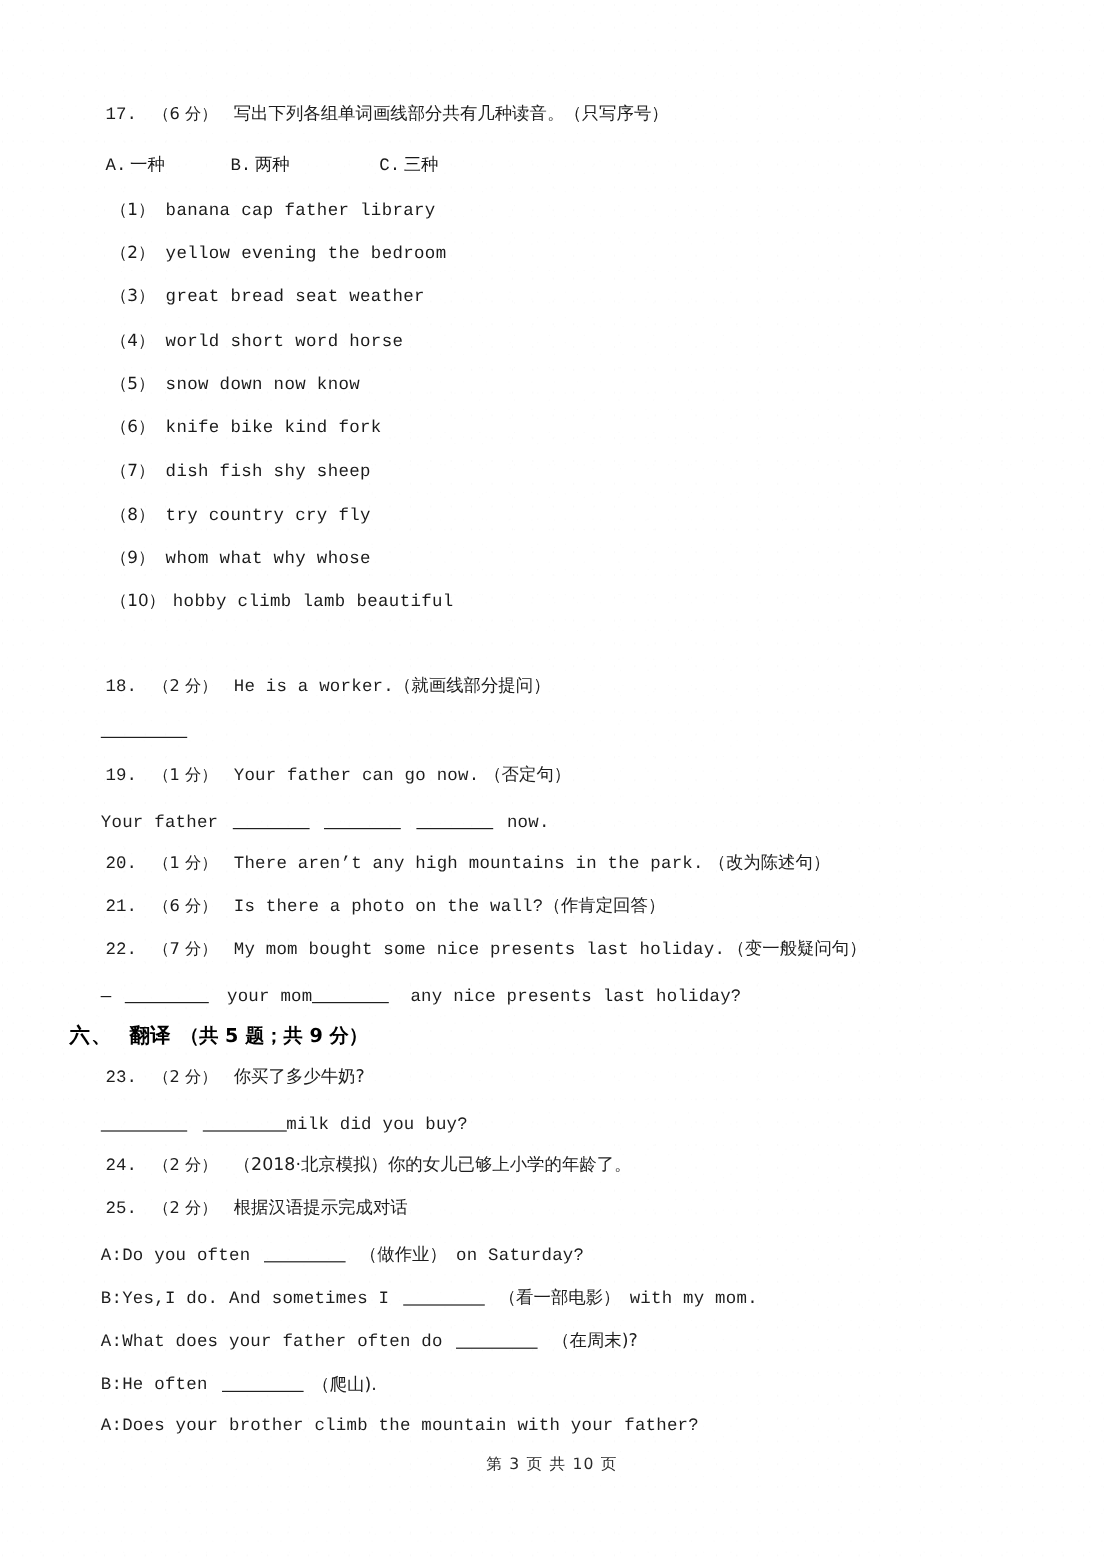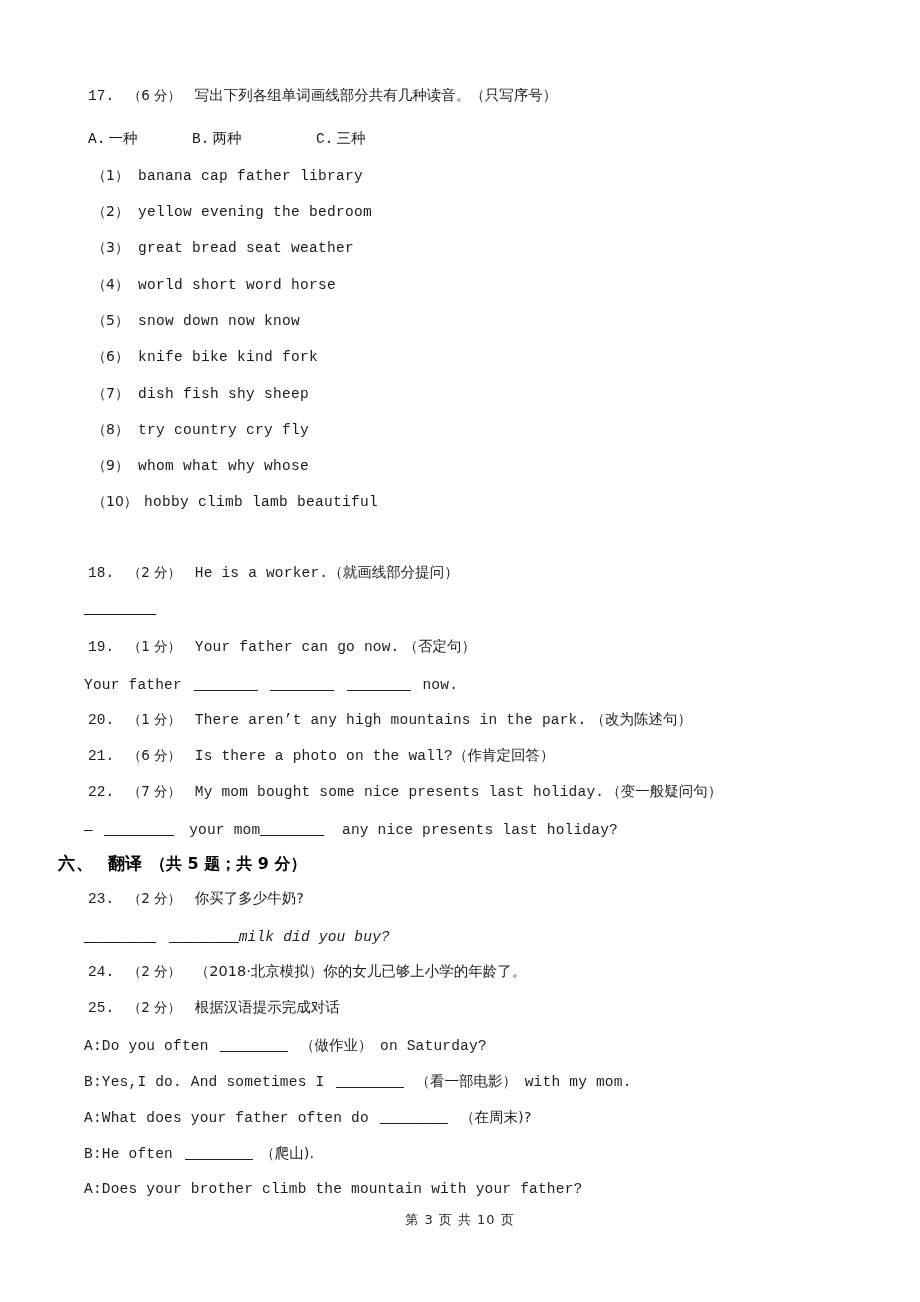--- a/index.html
+++ b/index.html
@@ -233,21 +233,21 @@
   <div class="section-heading" style="left:58px; top:855px;">
     <span class="sec-num">六、</span><span class="sec-title">翻译</span><span class="sec-meta">（共 5 题；共 9 分）</span>
   </div>
 
   <div class="q-line" style="left:88px; top:891px;">
     <span class="q-num">23.</span>
     <span class="q-score" style="margin-left:10px;">（2 分）</span>
     <span class="q-body-cn" style="margin-left:10px;">你买了多少牛奶?</span>
   </div>
 
-  <div class="q-line" style="left:84px; top:928px;font-style:italic;">
+  <div class="q-line" style="left:84px; top:928px;">
     <span class="blank" style="width:72px;"></span>
     <span class="blank" style="width:70px; margin-left:9px;"></span><span class="q-body-en">milk did you buy?</span>
   </div>
 
   <div class="q-line" style="left:88px; top:964px;">
     <span class="q-num">24.</span>
     <span class="q-score" style="margin-left:10px;">（2 分）</span>
     <span class="q-body-cn" style="margin-left:10px;">（2018·北京模拟）</span><span class="q-body-cn">你的女儿已够上小学的年龄了。</span>
   </div>
 

